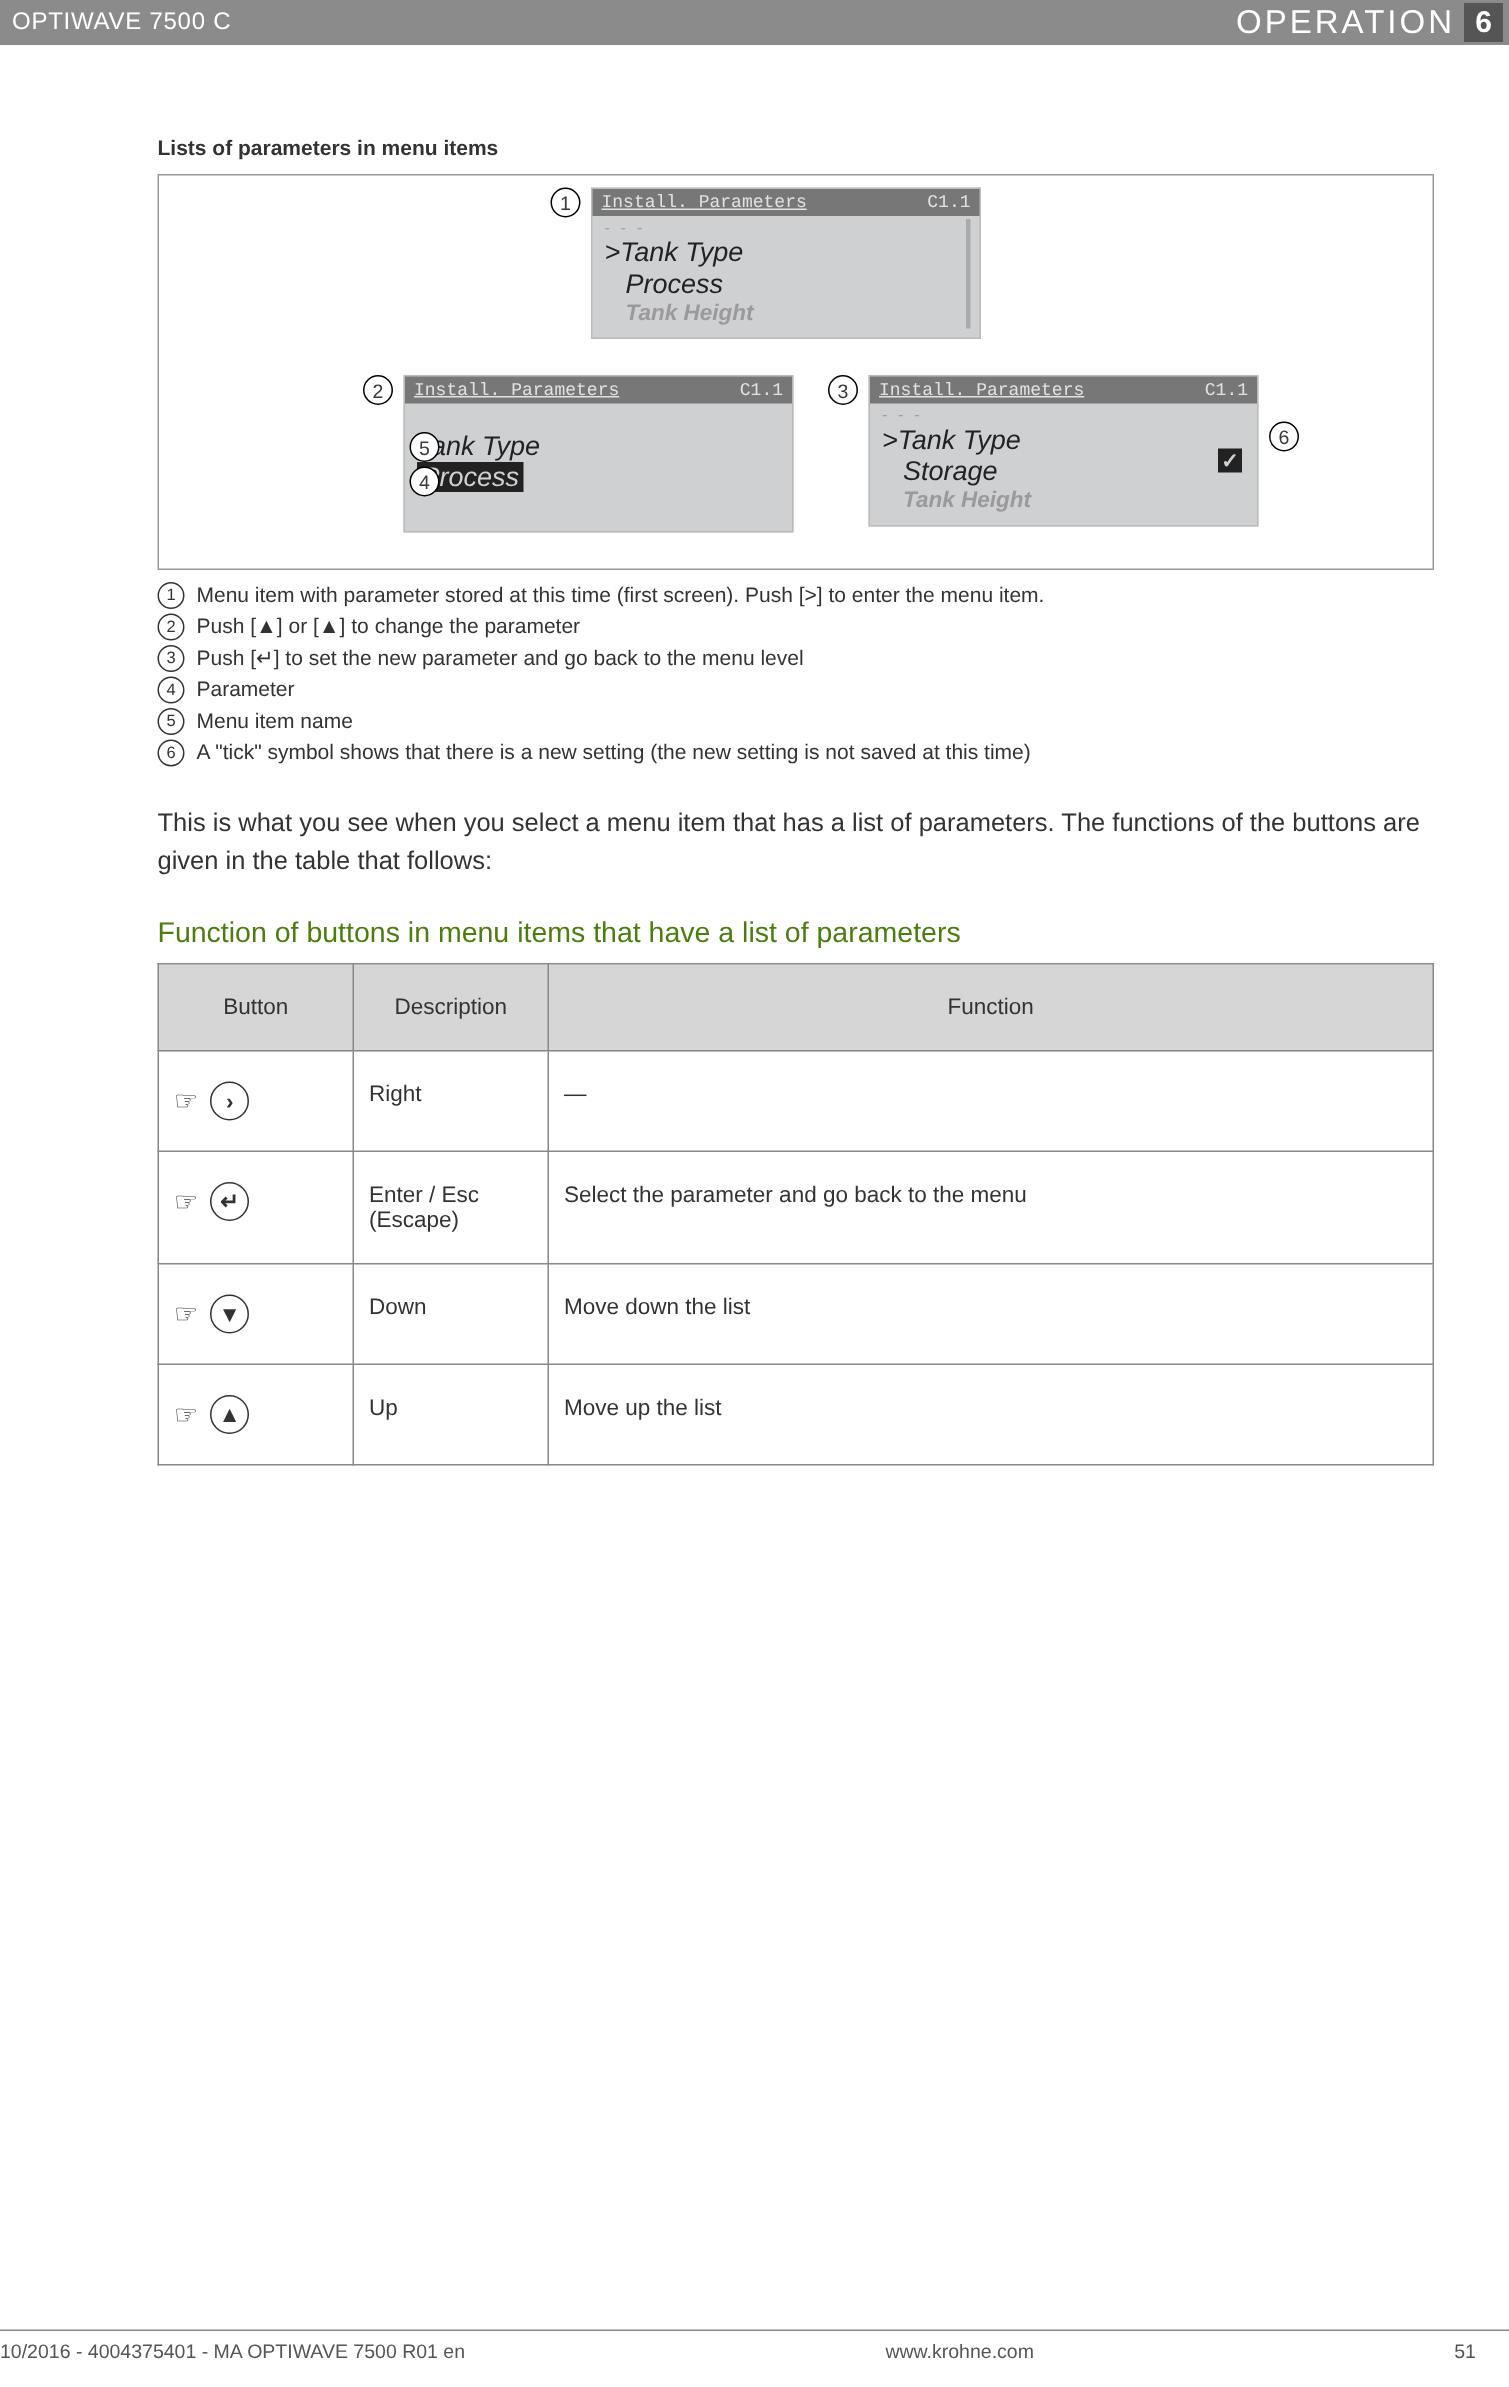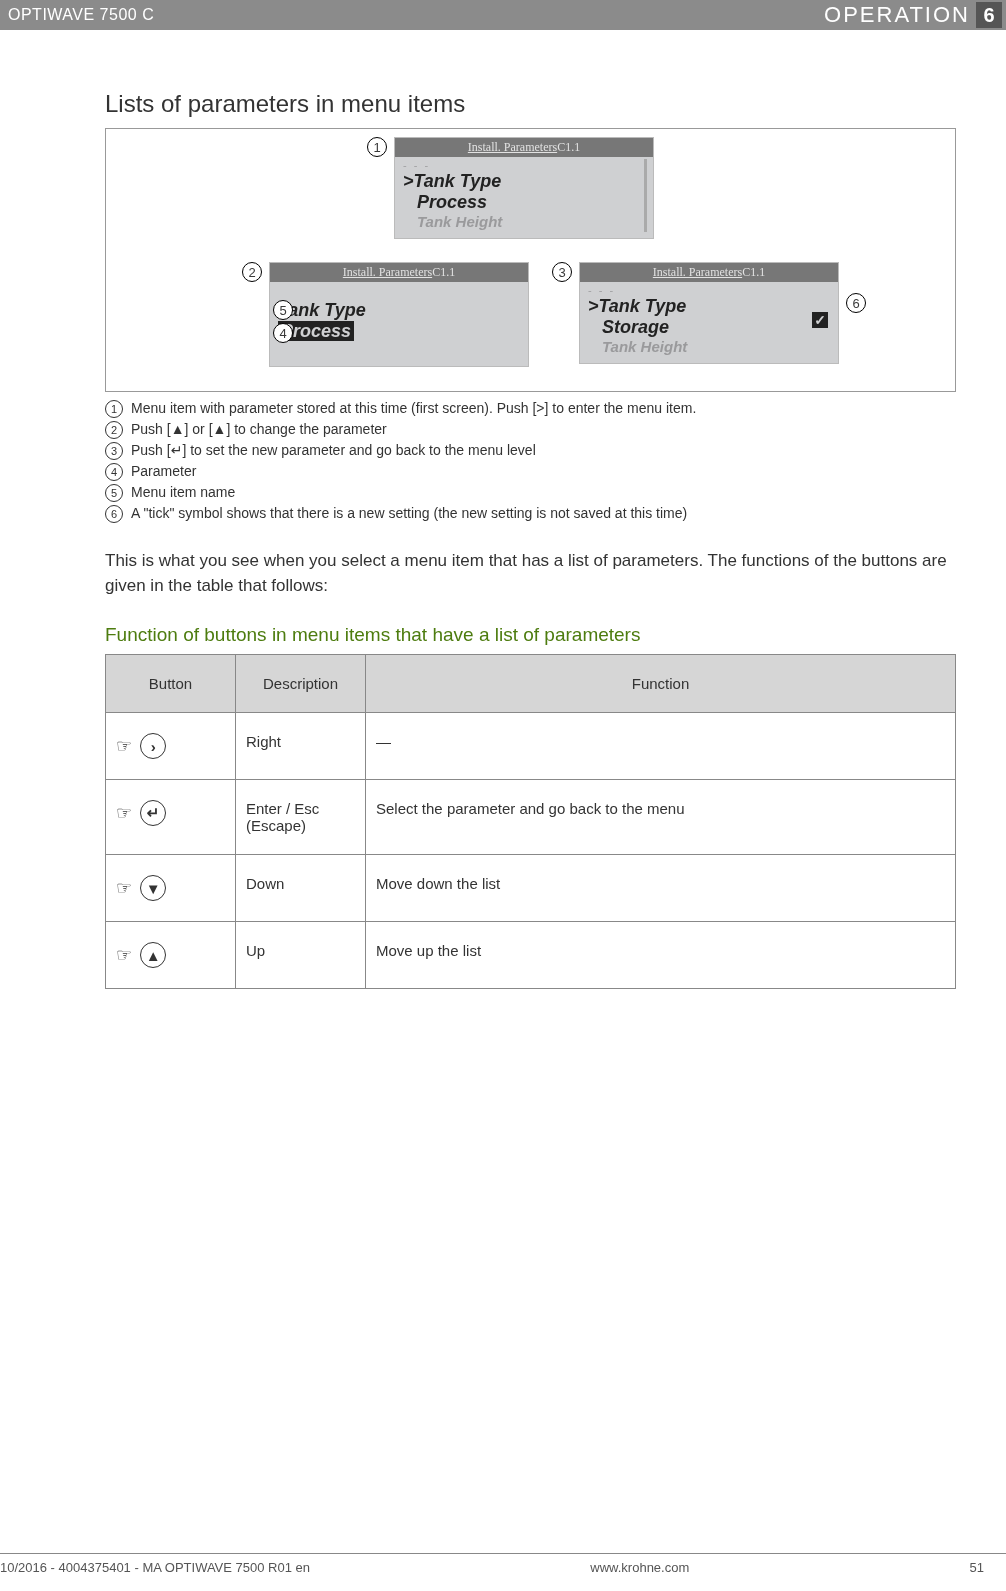--- a/index.html
+++ b/index.html
@@ -33,51 +33,51 @@
   }
   .chapter-badge {
     width: 26px; height: 26px; background:#555; color:#fff;
     display:flex; align-items:center; justify-content:center;
     font-size:20px; font-weight:bold;
   }
 
   .content { padding: 60px 50px 0 105px; }
 
   .h-section {
-    font-size: 24px;
+    font-size: 14px;
     color: #333;
     margin-bottom: 10px;
-    font-weight: 400;
+    font-weight: 700;
   }
 
   .figure-box {
     border: 1px solid #999;
     padding: 8px 8px 14px 8px;
     position: relative;
   }
 
   
   .lcd {
     background: #cfd0d2;
     border: 1px solid #bbb;
     position:absolute;
     width: 260px;
     font-family: "Arial Black", Arial, sans-serif;
   }
   .lcd .hdr {
     background:#777; color:#e2e2e2;
     font-size:12px; padding:2px 6px;
-    display:flex; justify-content:center;
-    font-family: Liberation Serif, serif;
+    display:flex; justify-content:space-between;
+    font-family: Liberation Mono, monospace;
     font-weight:normal;
   }
   .lcd .hdr .title { text-decoration: underline; }
   .lcd .body { padding:2px 8px 8px 8px; position:relative; }
   .lcd .dashes { color:#888; font-size:11px; letter-spacing:2px; }
-  .lcd .line { font-size:18px; font-weight:700; font-style:italic; color:#222; }
+  .lcd .line { font-size:18px; font-weight:400; font-style:italic; color:#222; }
   .lcd .dim { color:#9a9a9c; font-size:15px; font-weight:bold; font-style:italic; padding-left:14px;}
   .lcd .faint { color:#a0a0a2; }
   .lcd .rb { position:absolute; top:2px; right:6px; bottom:6px; width:3px; background:#aaa; }
   .lcd .hilite { background:#222; color:#cfd0d2; padding:0 3px; }
   .tick {
     position:absolute; right:10px; top:30px;
     width:16px; height:16px; background:#222; color:#cfd0d2;
     font-size:14px; line-height:16px; text-align:center; font-weight:bold;
   }
 

